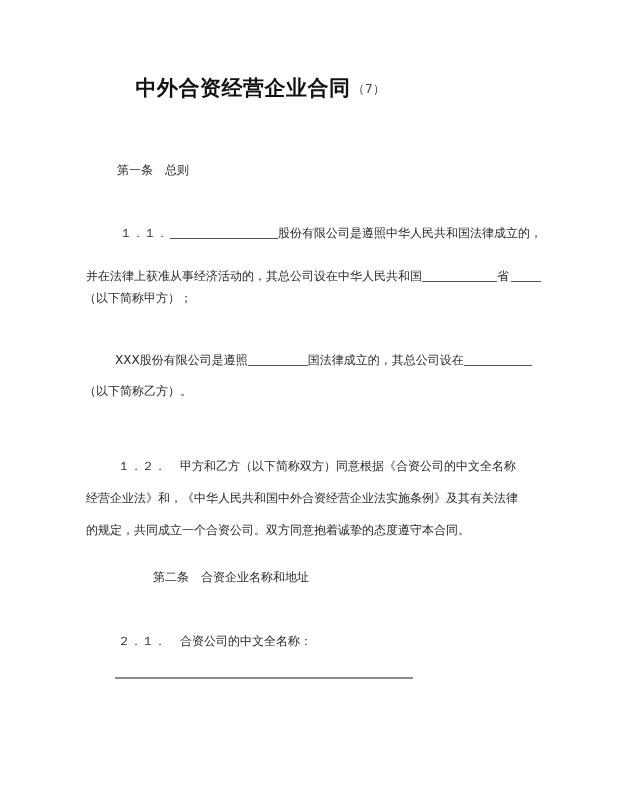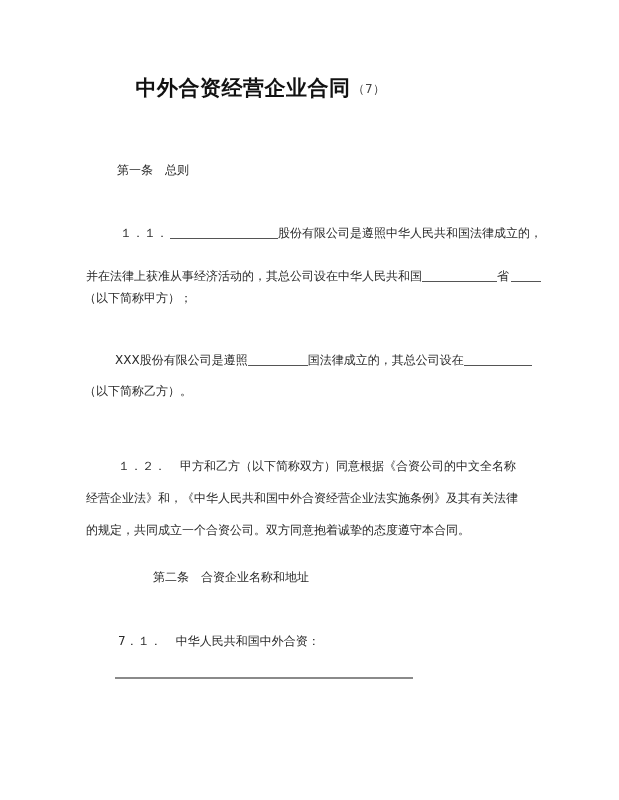--- a/index.html
+++ b/index.html
@@ -85,18 +85,18 @@
 
   <div class="line" style="left:118px; top:458px;">
     <span>１．２．</span><span style="display:inline-block; width:14px;"></span><span>甲方和乙方（以下简称双方）同意根据《合资公司的中文全名称</span>
   </div>
   <div class="line" style="left:86px; top:490px;">经营企业法》和，《中华人民共和国中外合资经营企业法实施条例》及其有关法律</div>
   <div class="line" style="left:86px; top:522px;">的规定，共同成立一个合资公司。双方同意抱着诚挚的态度遵守本合同。</div>
 
   <div class="line" style="left:117px; top:569px;margin-left:36px;">第二条　合资企业名称和地址</div>
 
   <div class="line" style="left:118px; top:633px;">
-    <span>7．１．</span><span style="display:inline-block; width:14px;"></span><span>中华人民共和国中外合资：</span>
+    <span>２．１．</span><span style="display:inline-block; width:14px;"></span><span>合资公司的中文全名称：</span>
   </div>
 
   <div class="rule"></div>
 
 </div>
 
 </body></html>

